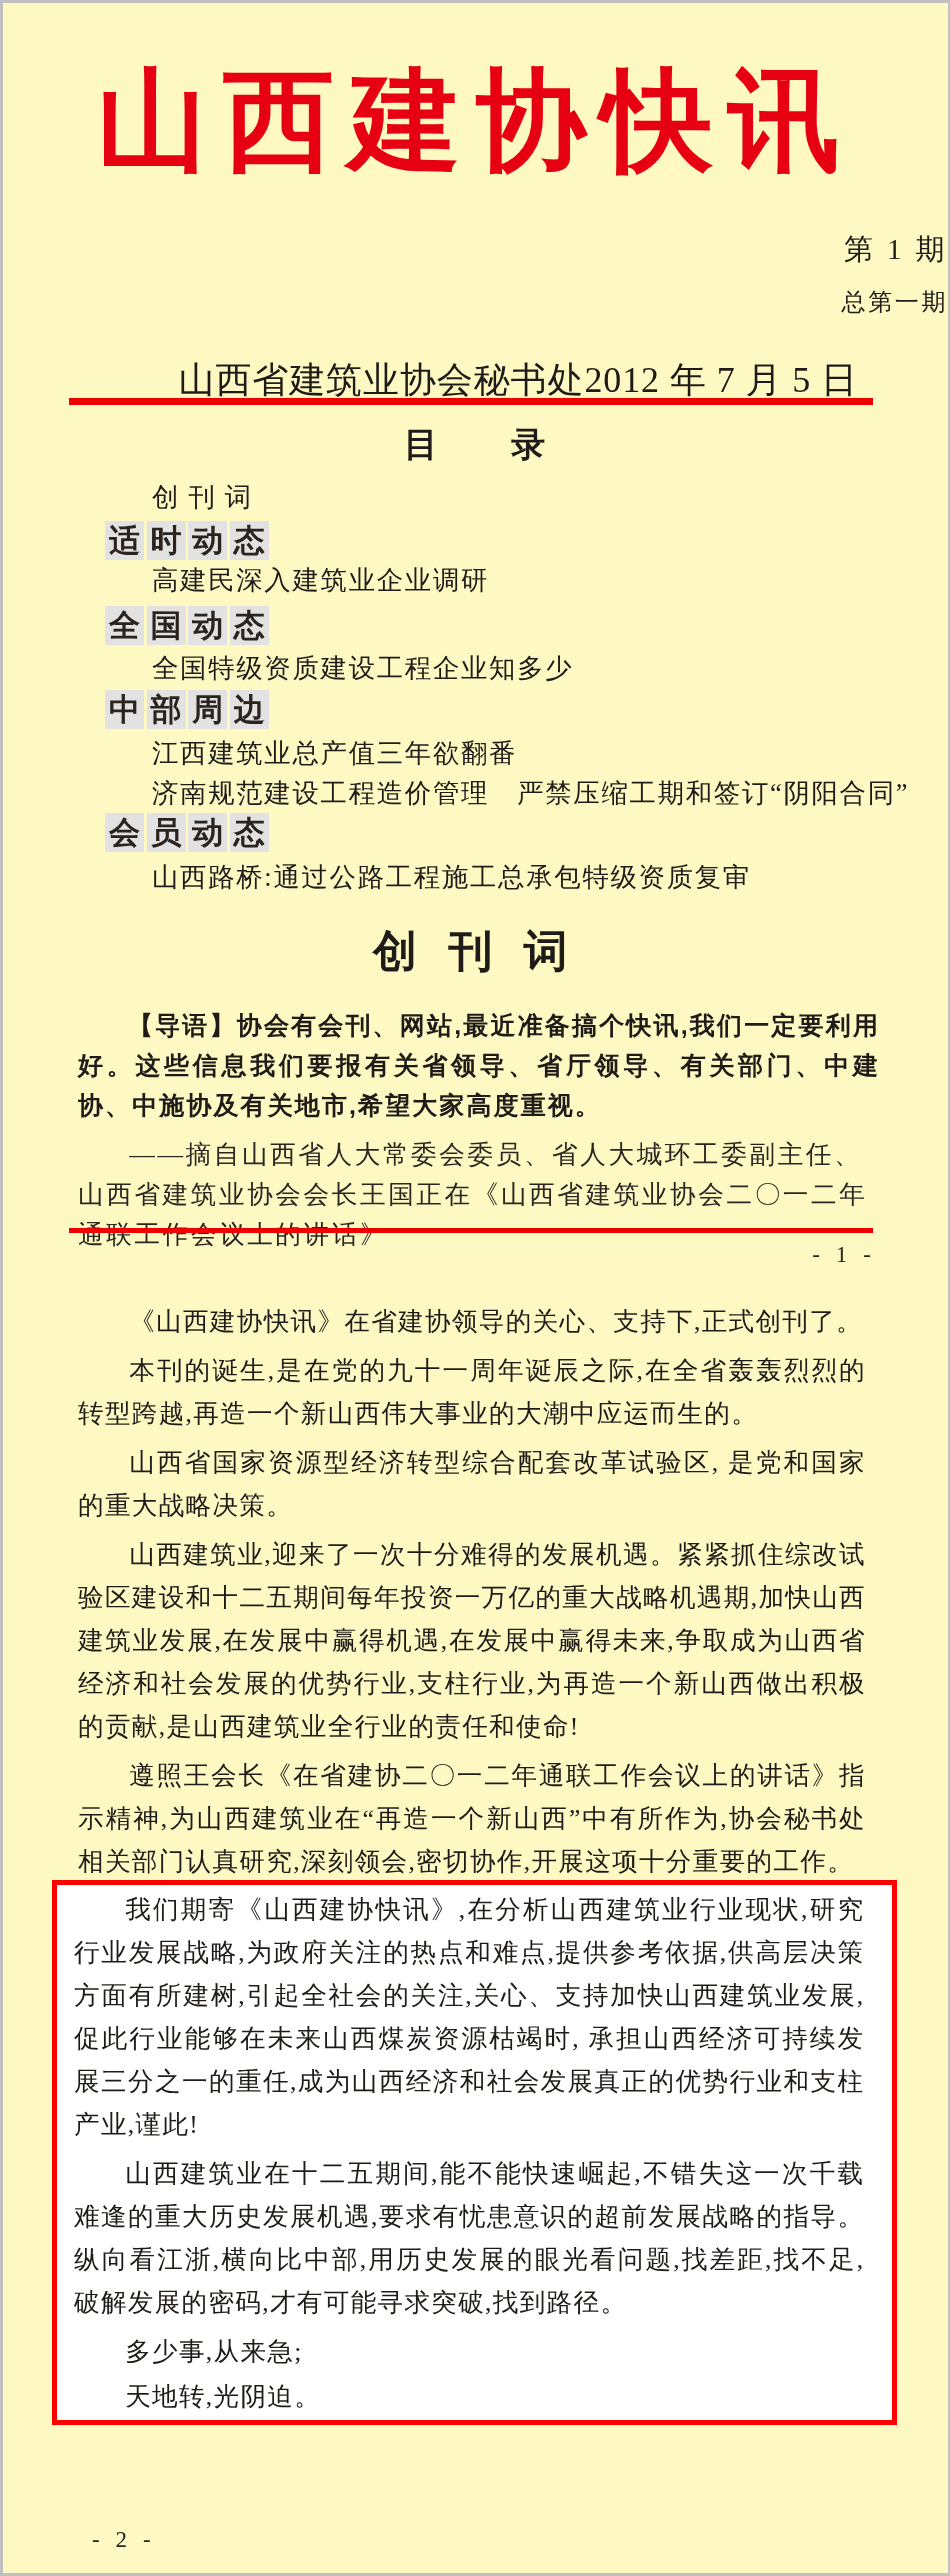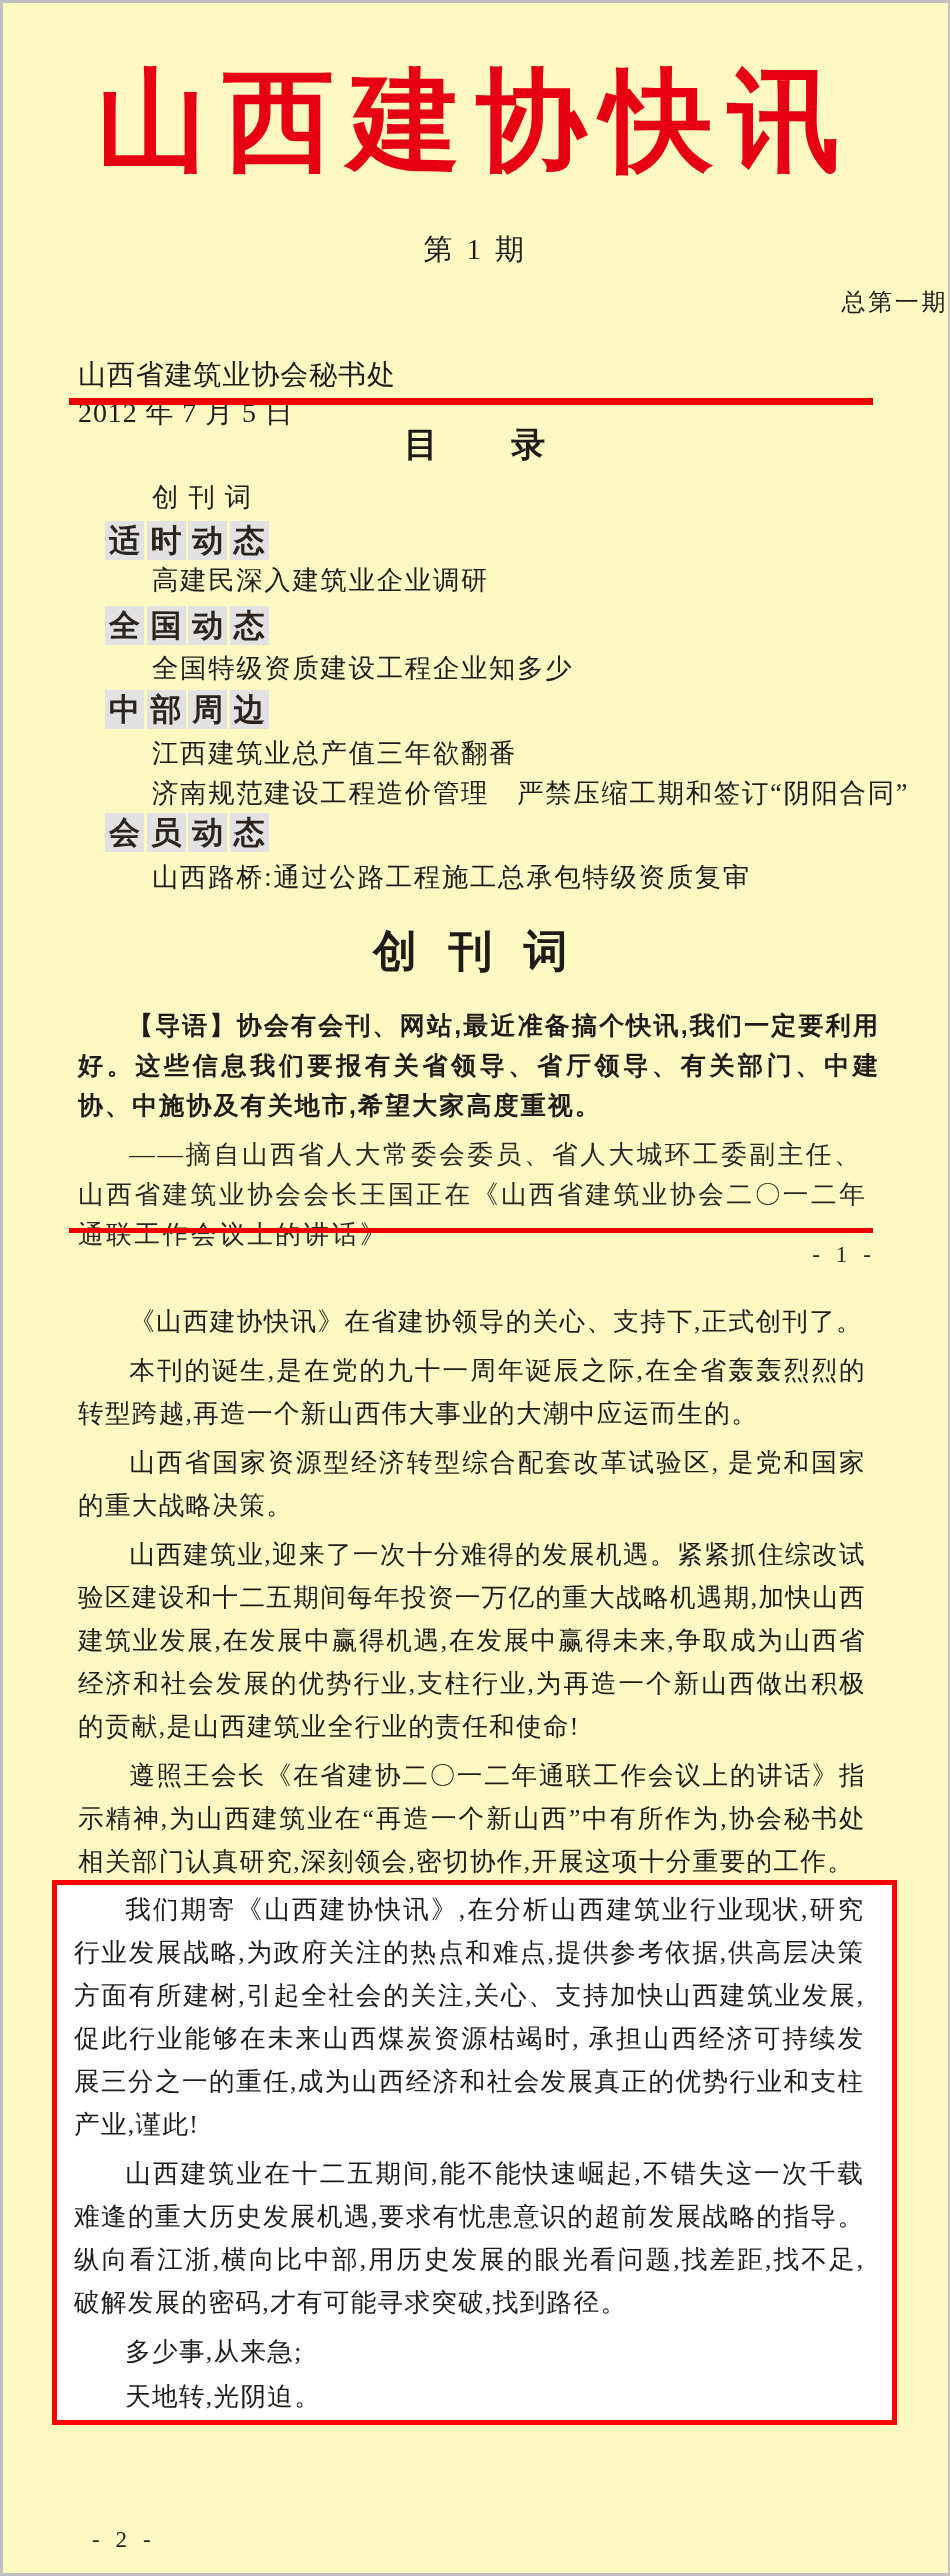--- a/index.html
+++ b/index.html
@@ -14,25 +14,25 @@
   body{width:951px;font-family:"Liberation Serif","DejaVu Serif",serif;color:var(--ink);}
   .page{
     position:relative;box-sizing:border-box;width:951px;height:2576px;
     background:#fef9c3;border:3.4px solid var(--border-gray);overflow:hidden;
   }
   .masthead-title{
     position:absolute;top:51px;left:0;right:0;margin:0;text-align:center;
     font-size:111px;line-height:136px;font-weight:bold;color:var(--title-red);
     letter-spacing:15.3px;font-family:"Liberation Serif","DejaVu Serif",serif;
   }
-  .issue-line{position:absolute;top:227px;left:0;right:0;text-align:center;font-size:29px;letter-spacing:3.4px;}
+  .issue-line{position:absolute;top:227px;left:0;right:0;text-align:right;font-size:29px;letter-spacing:3.4px;}
   .volume-line{position:absolute;top:283px;left:0;right:0;text-align:right;font-size:24px;letter-spacing:2.6px;}
   .pub-row{
     position:absolute;top:353px;left:75px;right:90px;display:flex;
-    justify-content:center;align-items:baseline;font-size:28px;letter-spacing:0.9px;flex-direction:column;
+    justify-content:flex-end;align-items:baseline;font-size:36px;letter-spacing:0.9px;
   }
   .red-rule{position:absolute;background:var(--line-red);}
   .rule-1{top:395px;left:66px;right:75px;height:6.8px;}
   .rule-2{top:1225px;left:66px;right:75px;height:5.1px;}
   .toc-heading{
     position:absolute;top:419px;left:0;right:0;margin:0;text-align:center;
     font-size:34px;font-weight:bold;letter-spacing:1.7px;
   }
   .toc-list{position:absolute;top:0;left:0;right:0;height:0;}
   .toc-row{position:absolute;white-space:nowrap;}

